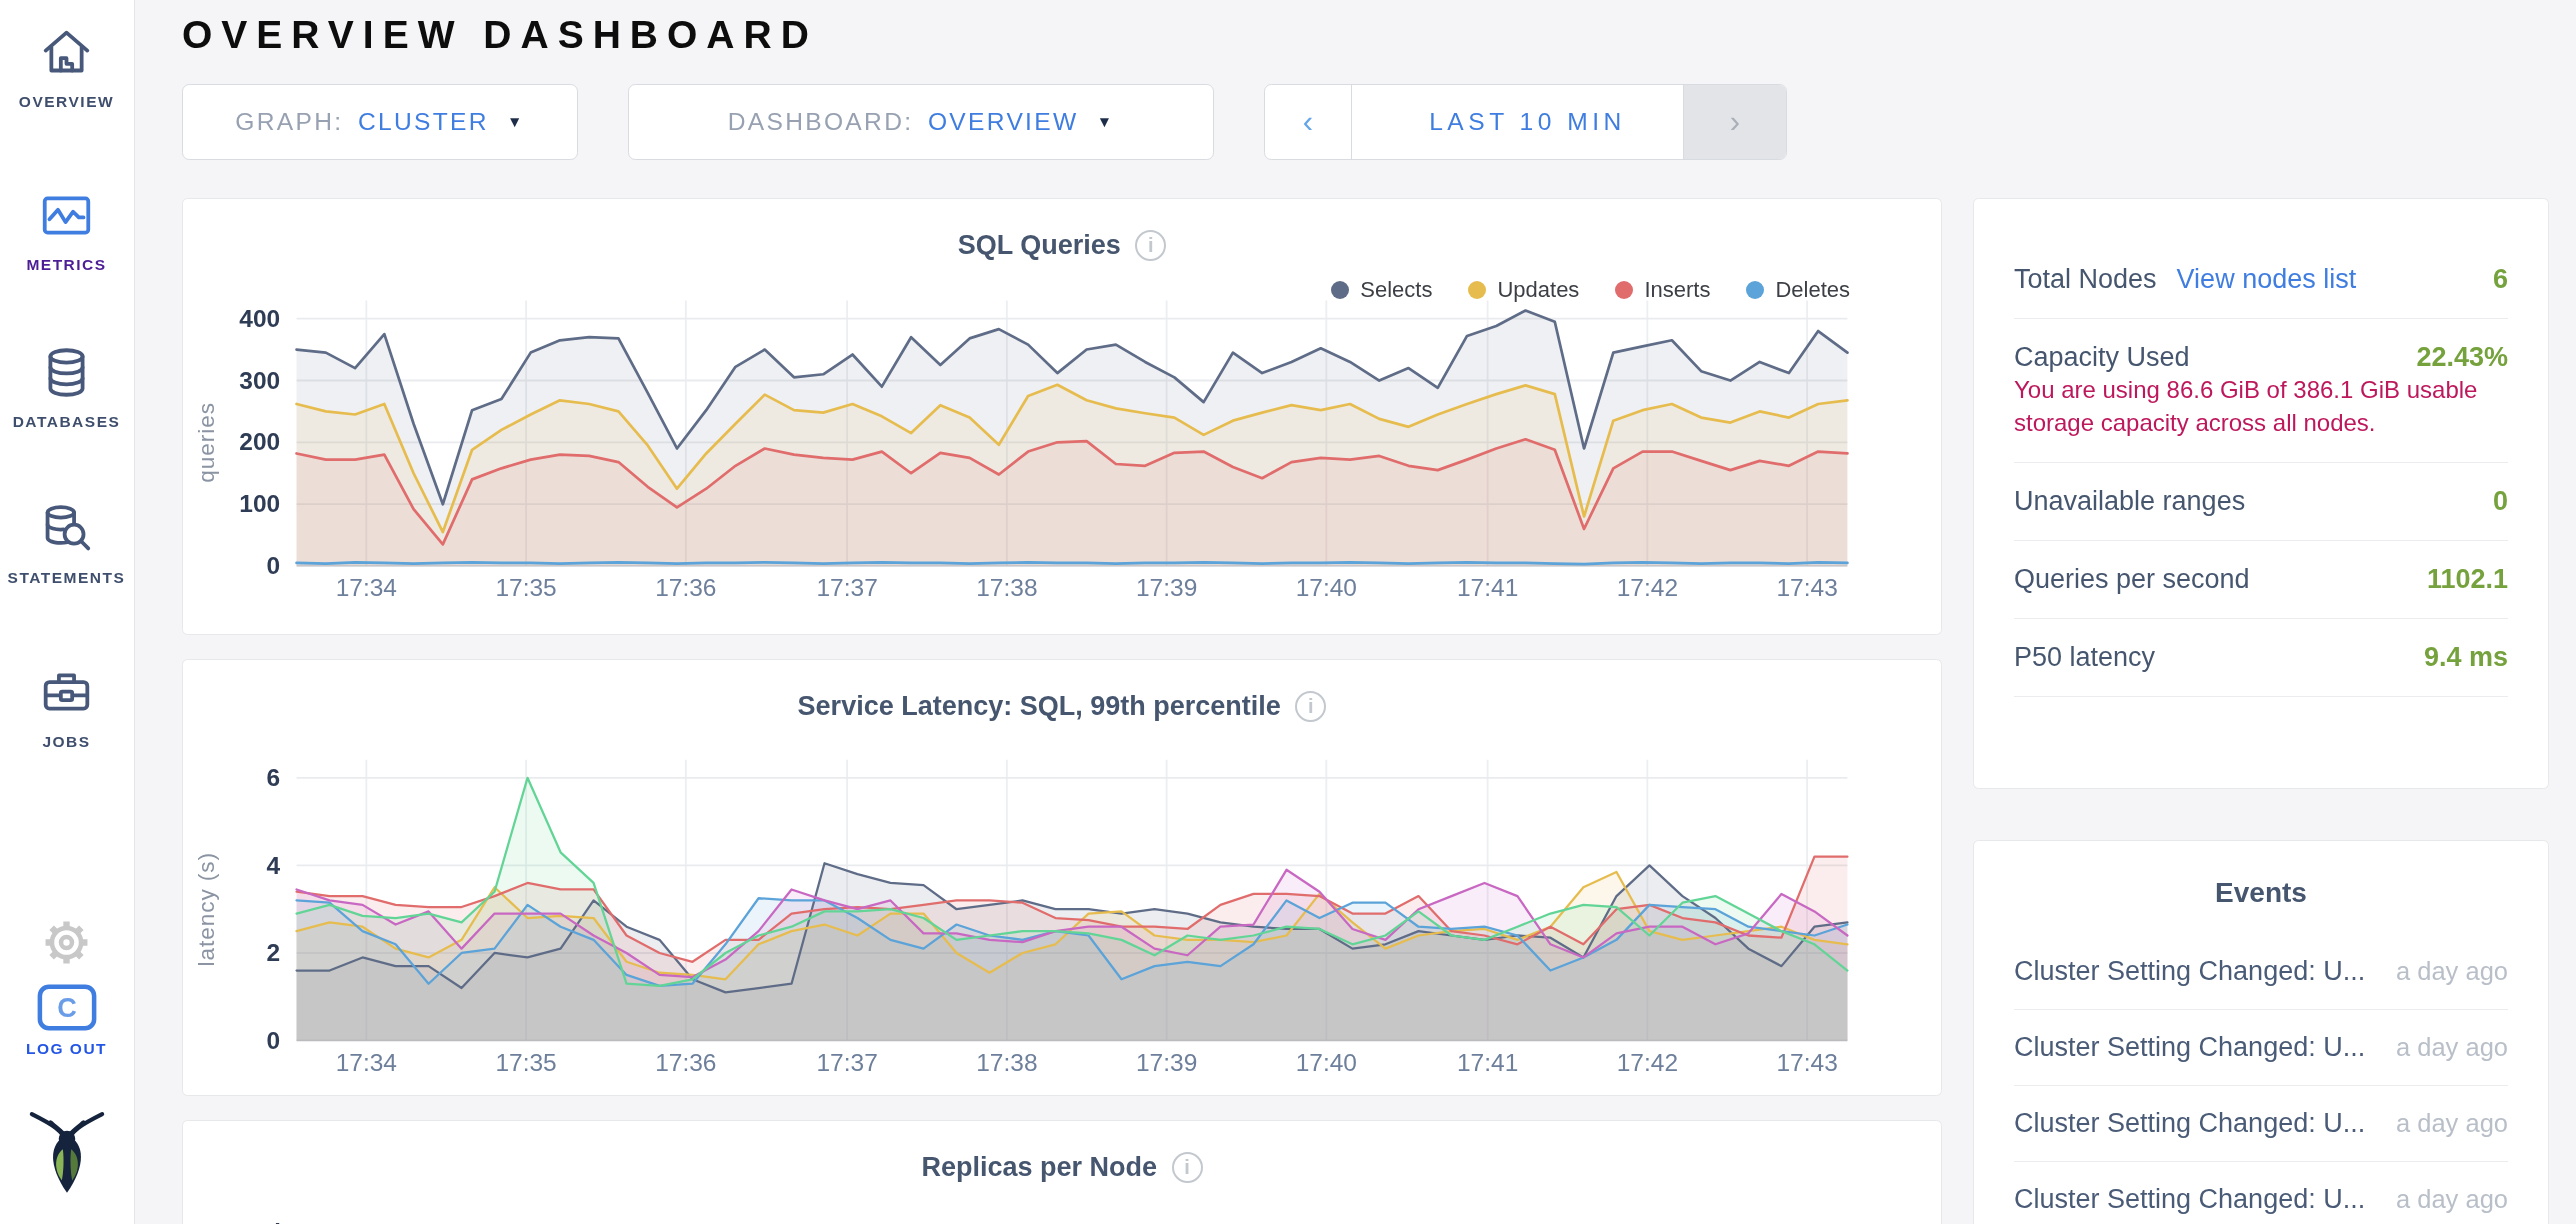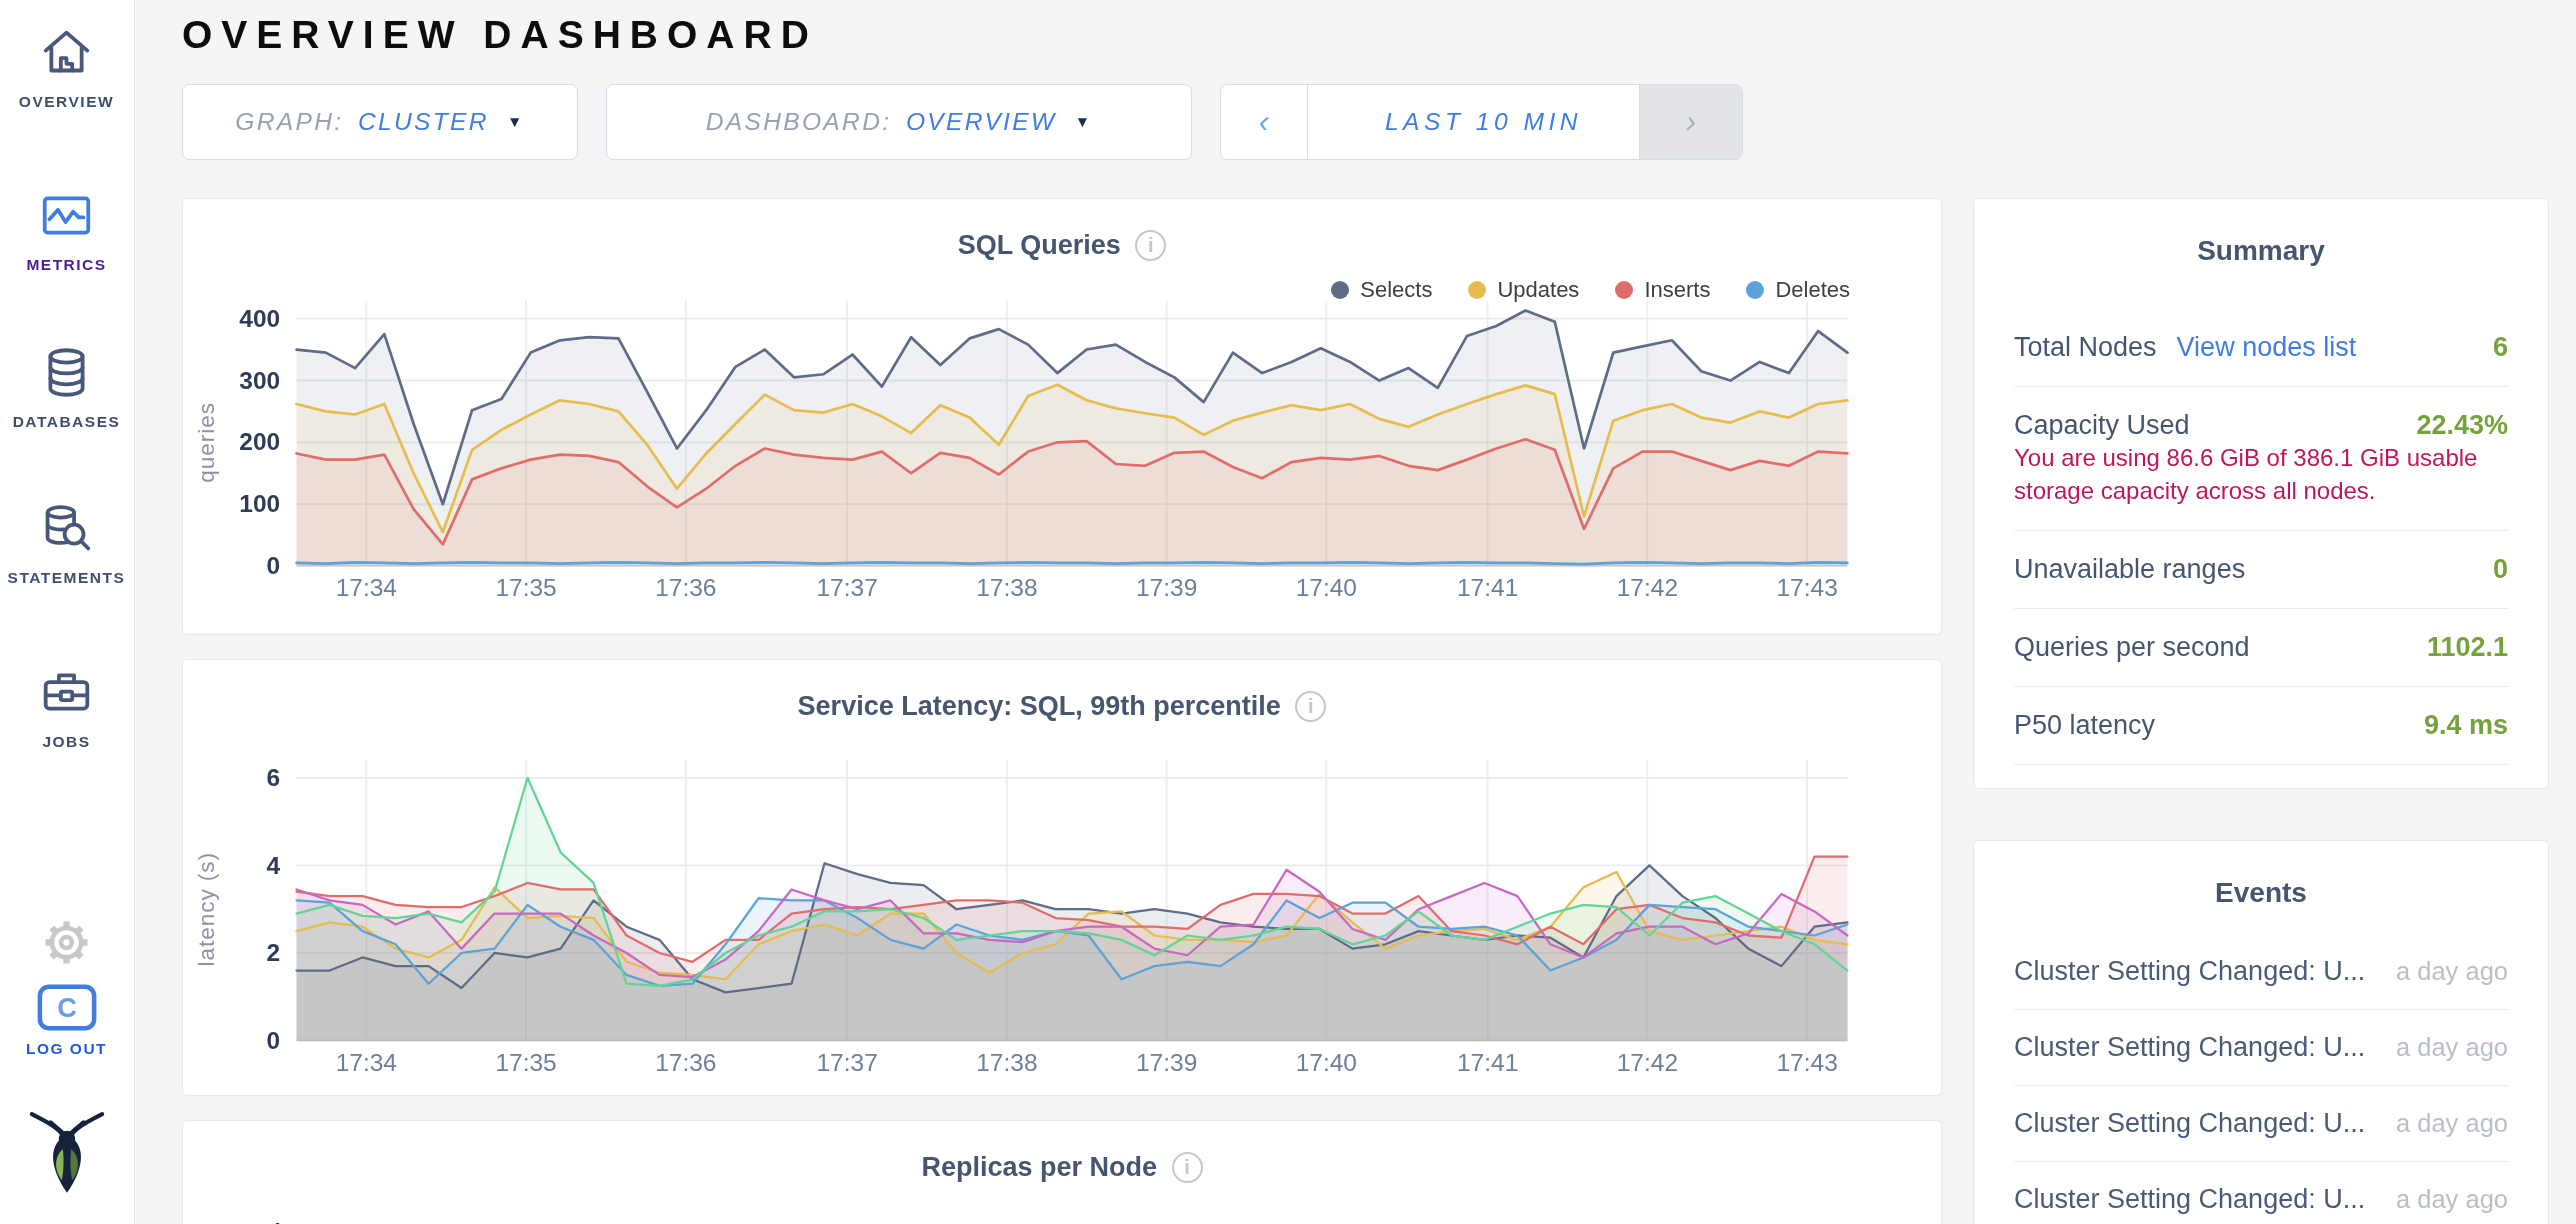--- a/index.html
+++ b/index.html
@@ -10,21 +10,21 @@
   #sidebar { position:absolute; left:0; top:0; width:135px; height:1224px; background:#ffffff; border-right:1.8px solid #e5e5e8; }
   .side-item { position:absolute; left:0; width:133px; display:flex; flex-direction:column; align-items:center; cursor:pointer; }
   .side-label { font-size:15.5px; font-weight:bold; letter-spacing:1.5px; color:#3e4e6c; margin-top:11px; }
   .side-label.blue { color:#4c1d95; }
   .side-label.logout { color:#2456e6; }
 
   
   #content { position:absolute; left:135px; top:0; right:0; bottom:0; padding:12.7px 0 0 47px; }
   h1#page-title { font-size:39px; font-weight:800; letter-spacing:9px; color:#0d0d0d; }
 
-  .controls { display:flex; gap:28px; margin-top:27px; height:76px;font-style:italic; }
+  .controls { display:flex; gap:50px; margin-top:27px; height:76px; }
   .dropdown { display:flex; align-items:center; justify-content:center; gap:14.6px; background:#fff; border:1.8px solid #d8dbdf; border-radius:7.3px; font-size:24.6px; letter-spacing:2.3px; cursor:pointer; }
   .dd-label { color:#97a1b1; }
   .dd-value { color:#3f7de0; }
   .dd-caret { color:#1d2c49; font-size:15.5px; margin-left:3.6px; }
   #graph-dropdown { width:396px; }
   #dashboard-dropdown { width:586px;justify-content:center; }
   .timepicker { width:523px; display:flex; background:#fff; border:1.8px solid #d8dbdf; border-radius:7.3px; overflow:hidden; }
   .tp-prev { width:86px; display:flex; align-items:center; justify-content:center; color:#63a5e8; font-size:31px; cursor:pointer; }
   .tp-label { flex:1; display:flex; align-items:center; justify-content:center; color:#3f7de0; font-size:24.6px; letter-spacing:4.5px; border-left:1.8px solid #d8dbdf; border-right:1.8px solid #d8dbdf; cursor:pointer;padding-left:20px; }
   .tp-next { width:102px; display:flex; align-items:center; justify-content:center; background:#e3e4e8; color:#a9b0ba; font-size:31px; cursor:pointer; }
@@ -296,21 +296,20 @@
         <div class="chart-title-row">
           <span class="chart-title">Replicas per Node</span>
           <span class="info-badge">i</span>
         </div>
         <span class="partial-ytick">1.6k</span>
       </div>
     </div>
 
     <div class="right-col">
       <div class="card" id="card-summary">
-        <div class="panel-title">Summary</div>
         <div class="sum-rows">
           <div class="sum-row">
             <span class="sum-left">
               <span class="sum-label">Total Nodes</span>
               <span class="sum-link">View nodes list</span>
             </span>
             <span class="sum-value">6</span>
           </div>
           <div class="sum-row sum-block-cap" style="padding-bottom:12.7px">
             <span class="sum-label">Capacity Used</span>

